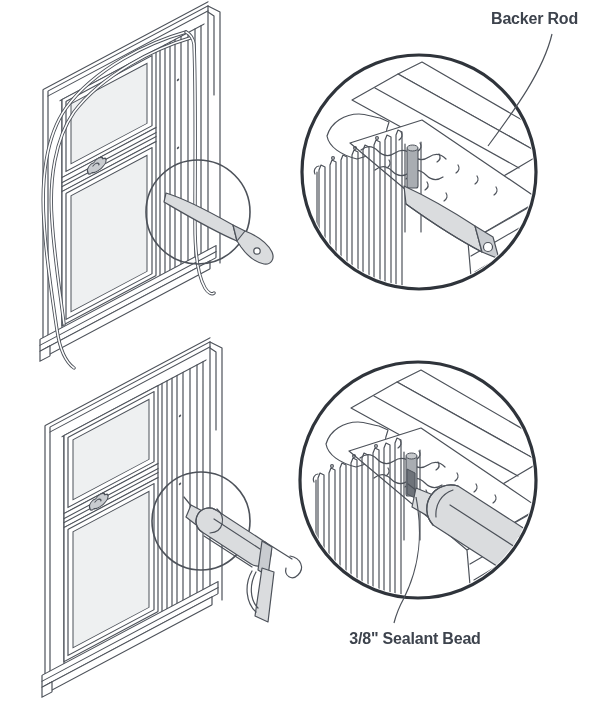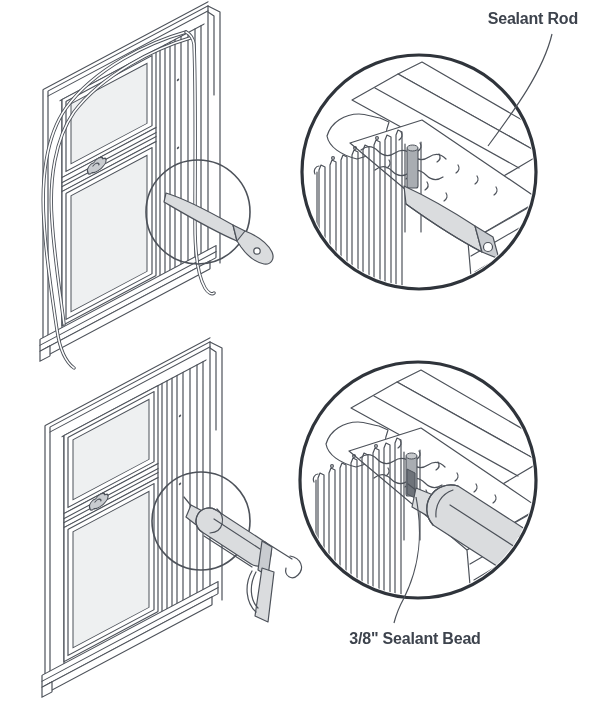--- a/index.html
+++ b/index.html
@@ -169,16 +169,16 @@
         <polygon class="ft" points="416,488 448,501 440,523 412,507"></polygon>
         <path class="ft" d="M 458,486 L 542,540 A 24,24 0 0 1 517,579 L 433,525 A 24,24 0 0 1 458,486 Z"></path>
         <path class="s" d="M 458,486 A 24,24 0 0 0 433,525 M 453,490 C 441,494 435,505 436,517 M 450,505 L 532,558"></path>
       </g>
     </g>
     <circle class="ring" cx="418" cy="480" r="118"></circle>
   </g>
   <path class="leader" d="M 416,497 C 423,534 420,566 404,598 C 398,609 396,615 394,623"></path>
 </svg>
 
-<div class="label" id="backer-rod-label">Sealant Rod</div>
+<div class="label" id="backer-rod-label">Backer Rod</div>
 <div class="label" id="sealant-bead-label">3/8" Sealant Bead</div>
 
 </div>
 
 </body></html>

